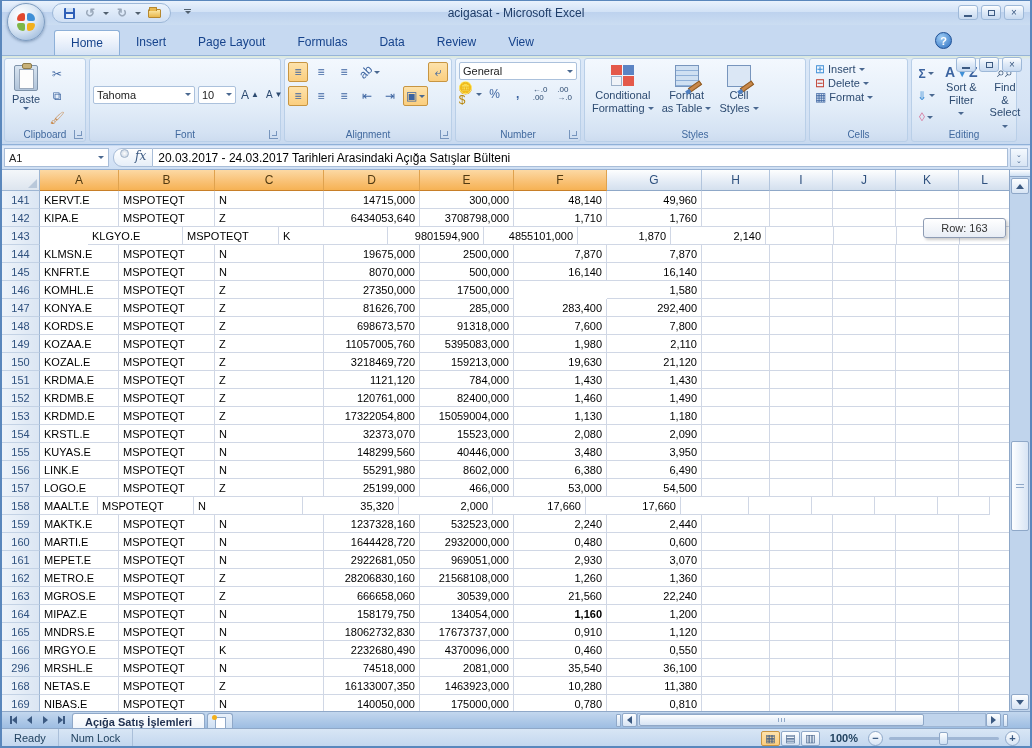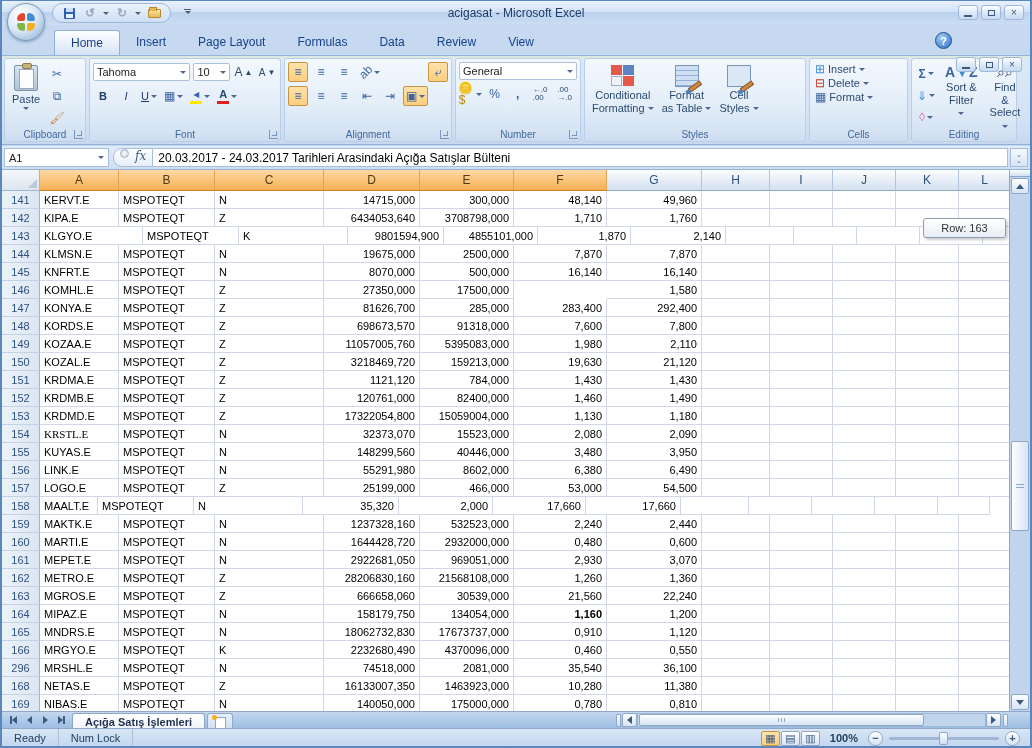--- a/index.html
+++ b/index.html
@@ -69,21 +69,21 @@
   .sbtn{height:20px;min-width:20px;display:flex;align-items:center;justify-content:center;gap:2px;border-radius:2px;padding:0 2px;}
   .sbtn.on{background:linear-gradient(#fde2ab,#fbce7e);border:1px solid #c79542;}
   .combo{background:#fff;border:1px solid #abc1dc;border-radius:2px;height:18px;display:flex;align-items:center;
     padding:0 3px;gap:4px;font-size:11px;color:#222;}
   .combo .drop{margin-left:auto;}
   .clipboard-grp{width:82px;display:flex;gap:3px;}
   .clipicon{width:24px;height:26px;background:linear-gradient(#d8e4f0,#b0c4da);border:1px solid #7f94ab;border-radius:2px;position:relative;}
   .clipicon:before{content:"";position:absolute;left:4px;top:3px;width:13px;height:18px;background:#fdfdfd;border:1px solid #9aa9bc;}
   .clipicon:after{content:"";position:absolute;left:7px;top:-3px;width:8px;height:4px;background:#c7b178;border:1px solid #8d7b4a;border-radius:2px;}
   .clip-col{display:flex;flex-direction:column;gap:3px;padding-top:2px;}
-  .font-grp{width:192px;display:flex;flex-direction:column;gap:4px;}
+  .font-grp{width:192px;display:flex;flex-direction:row;gap:4px;}
   .font-row{display:flex;gap:3px;align-items:center;}
   .fbold{font-weight:bold;}.fital{font-style:italic;}.funder{text-decoration:underline;}
   .colorbtn{display:flex;flex-direction:column;align-items:center;line-height:1;}
   .colorbar{width:12px;height:3px;margin-top:1px;}
   .align-grp{width:168px;display:flex;flex-direction:column;gap:4px;}
   .lineicon{color:#3c64a0;font-size:12px;line-height:1;}
   .num-grp{width:126px;display:flex;flex-direction:column;gap:4px;}
   .mini{font-size:8px;color:#2c4a70;line-height:1;}
   .styles-grp{width:222px;display:flex;}
   .cells-grp{width:99px;display:flex;flex-direction:column;justify-content:flex-start;gap:2px;padding-top:4px;}
@@ -540,21 +540,21 @@
           <div class="cell num" style="width: 93px;">1,710</div>
           <div class="cell num" style="width: 95px;">1,760</div>
           <div class="cell" style="width: 68px;"></div>
           <div class="cell" style="width: 63px;"></div>
           <div class="cell" style="width: 63px;"></div>
           <div class="cell" style="width: 63px;"></div>
           <div class="cell" style="width: 52px;"></div>
         </div>
         <div class="grow">
           <div class="rowhead">143</div>
-          <div class="cell" style="width: 103px;">KLGYO.E</div>
+          <div class="cell" style="width: 95px; margin-left: 48px;">KLGYO.E</div>
           <div class="cell" style="width: 96px;">MSPOTEQT</div>
           <div class="cell" style="width: 109px;">K</div>
           <div class="cell num" style="width: 96px;">9801594,900</div>
           <div class="cell num" style="width: 94px;">4855101,000</div>
           <div class="cell num" style="width: 93px;">1,870</div>
           <div class="cell num" style="width: 95px;">2,140</div>
           <div class="cell" style="width: 68px;"></div>
           <div class="cell" style="width: 63px;"></div>
           <div class="cell" style="width: 63px;"></div>
           <div class="cell" style="width: 63px;"></div>
@@ -705,21 +705,21 @@
           <div class="cell num" style="width: 93px;">1,130</div>
           <div class="cell num" style="width: 95px;">1,180</div>
           <div class="cell" style="width: 68px;"></div>
           <div class="cell" style="width: 63px;"></div>
           <div class="cell" style="width: 63px;"></div>
           <div class="cell" style="width: 63px;"></div>
           <div class="cell" style="width: 52px;"></div>
         </div>
         <div class="grow">
           <div class="rowhead">154</div>
-          <div class="cell" style="width: 79px; font-family: Liberation Serif, serif;">KRSTL.E</div>
+          <div class="cell" style="width: 79px;">KRSTL.E</div>
           <div class="cell" style="width: 96px;">MSPOTEQT</div>
           <div class="cell" style="width: 109px;">N</div>
           <div class="cell num" style="width: 96px;">32373,070</div>
           <div class="cell num" style="width: 94px;">15523,000</div>
           <div class="cell num" style="width: 93px;">2,080</div>
           <div class="cell num" style="width: 95px;">2,090</div>
           <div class="cell" style="width: 68px;"></div>
           <div class="cell" style="width: 63px;"></div>
           <div class="cell" style="width: 63px;"></div>
           <div class="cell" style="width: 63px;"></div>

